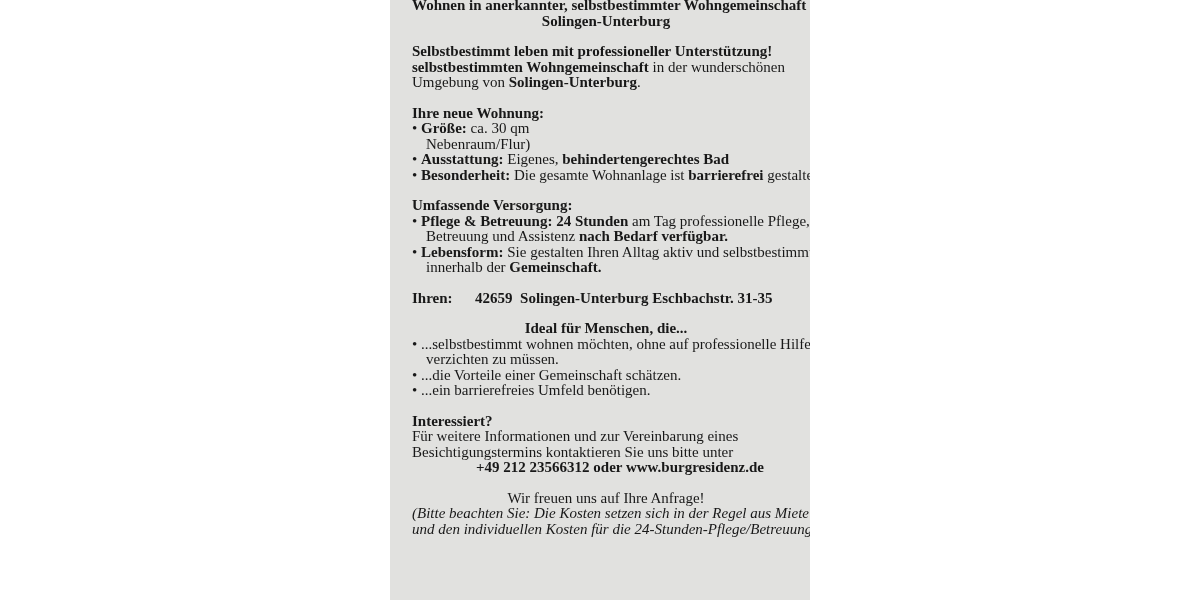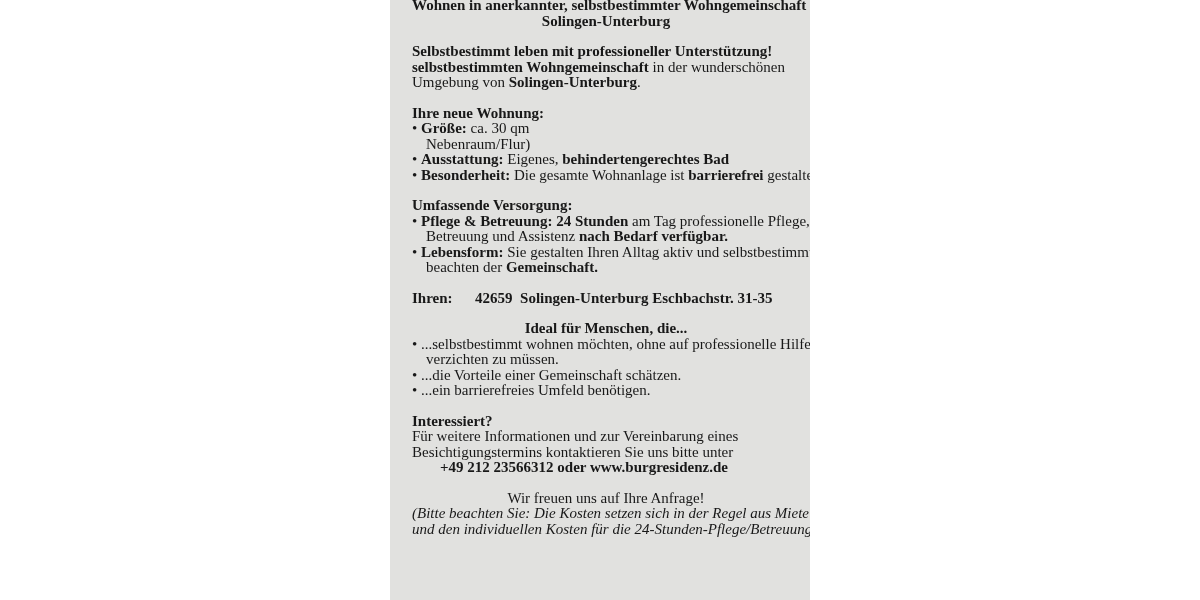--- a/index.html
+++ b/index.html
@@ -44,20 +44,21 @@
     text-indent: -14px;
   }
   .line.cont {
     padding-left: 14px;
   }
   .line.center {
     text-align: center;
   }
   .line.indent {
     padding-left: 28px;
+    text-align: center;
   }
   .b { font-weight: bold; }
   .i { font-style: italic; }
 </style>
 </head>
 <body style="background: rgb(255, 255, 255);">
 
 <div class="panel" style="background: rgb(225, 225, 223); color: rgb(24, 24, 24);">
   <div class="panel-inner">
       <div class="block center">
@@ -74,21 +75,21 @@
         <div class="line bullet"><span>• </span><span class="b">Größe:</span><span> ca. 30 qm</span></div>
         <div class="line cont"><span>Nebenraum/Flur)</span></div>
         <div class="line bullet"><span>• </span><span class="b">Ausstattung:</span><span> Eigenes, </span><span class="b">behindertengerechtes Bad</span></div>
         <div class="line bullet"><span>• </span><span class="b">Besonderheit:</span><span> Die gesamte Wohnanlage ist </span><span class="b">barrierefrei</span><span> gestaltet.</span></div>
       </div>
       <div class="block">
         <div class="line"><span class="b">Umfassende Versorgung:</span></div>
         <div class="line bullet"><span>• </span><span class="b">Pflege &amp; Betreuung: 24 Stunden</span><span> am Tag professionelle Pflege,</span></div>
         <div class="line cont"><span>Betreuung und Assistenz </span><span class="b">nach Bedarf verfügbar.</span></div>
         <div class="line bullet"><span>• </span><span class="b">Lebensform:</span><span> Sie gestalten Ihren Alltag aktiv und selbstbestimmt</span></div>
-        <div class="line cont"><span>beachten der </span><span class="b">Gemeinschaft.</span></div>
+        <div class="line cont"><span>innerhalb der </span><span class="b">Gemeinschaft.</span></div>
       </div>
       <div class="block">
         <div class="line"><span class="b">Ihren:</span><span class="b">&nbsp;&nbsp;&nbsp;&nbsp;&nbsp;&nbsp;42659&nbsp; Solingen-Unterburg Eschbachstr. 31-35</span></div>
       </div>
       <div class="block">
         <div class="line center"><span class="b">Ideal für Menschen, die...</span></div>
         <div class="line bullet"><span>• </span><span>...selbstbestimmt wohnen möchten, ohne auf professionelle Hilfe</span></div>
         <div class="line cont"><span>verzichten zu müssen.</span></div>
         <div class="line bullet"><span>• </span><span>...die Vorteile einer Gemeinschaft schätzen.</span></div>
         <div class="line bullet"><span>• </span><span>...ein barrierefreies Umfeld benötigen.</span></div>

